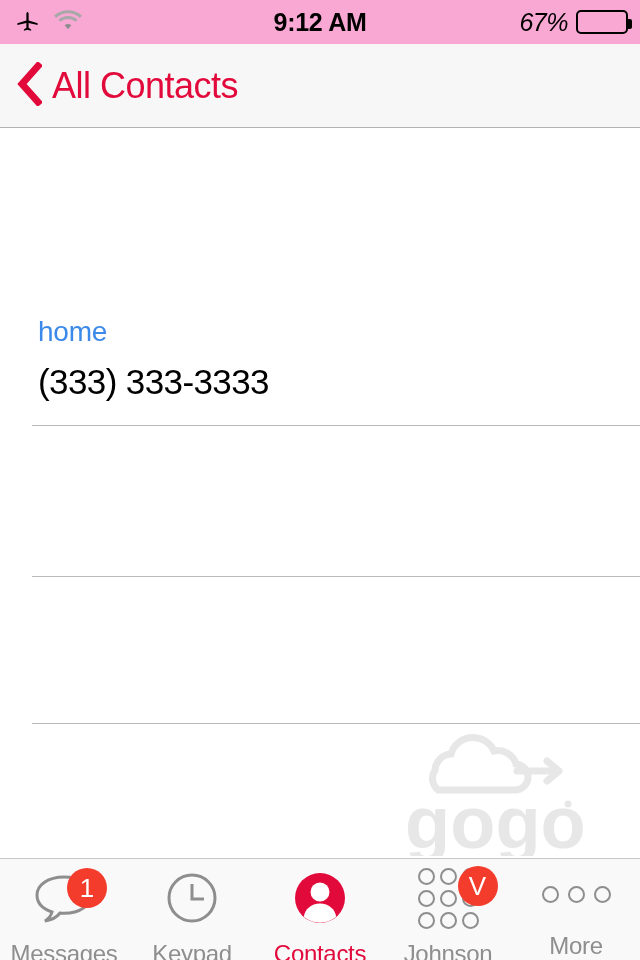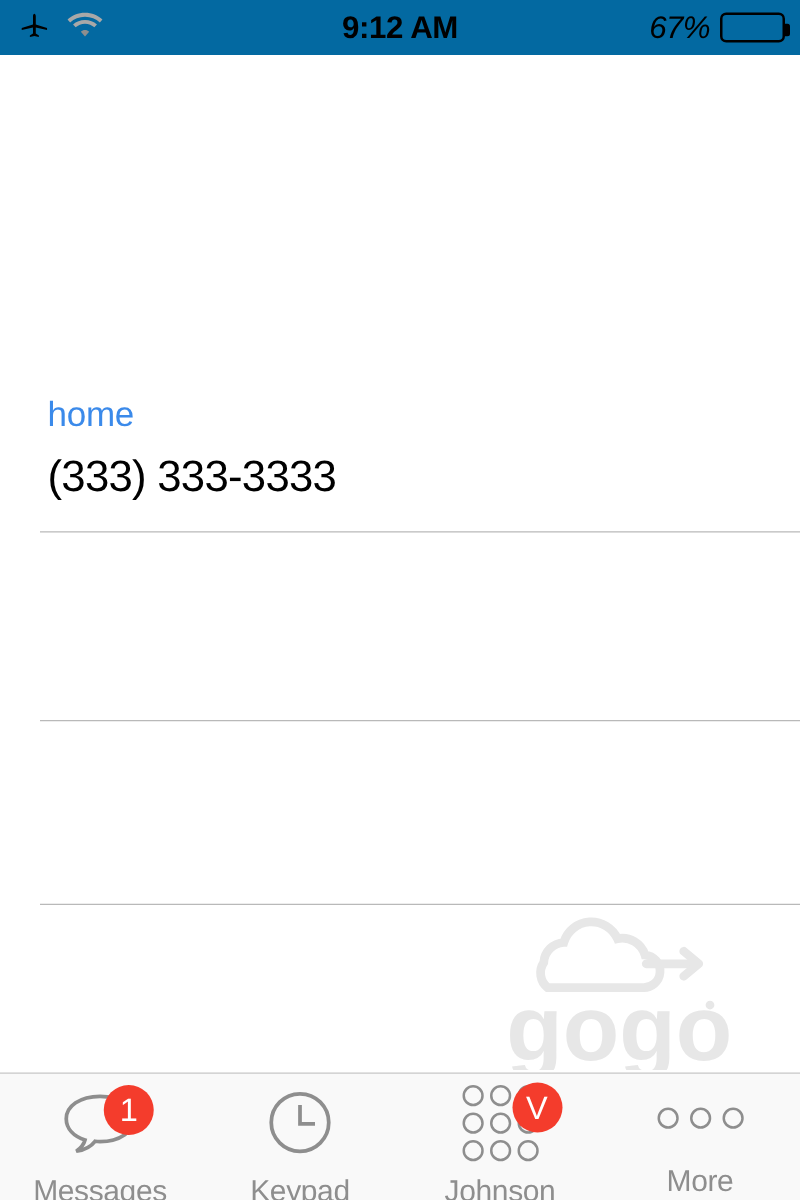--- a/index.html
+++ b/index.html
@@ -7,21 +7,21 @@
     width:640px; height:960px;
     font-family:"Liberation Sans", sans-serif;
     background:#ffffff;
     overflow:hidden;
   }
   #screen { position:relative; width:640px; height:960px; background:#ffffff; }
 
   
   .status-bar {
     position:absolute; top:0; left:0; width:640px; height:44px;
-    background:#0369a1;
+    background:#f9a8d4;
     display:flex; align-items:center;
   }
   .status-left { position:absolute; left:14px; display:flex; align-items:center; gap:12px; }
   .status-center {
     position:absolute; left:0; width:640px; text-align:center;
     font-size:25px; font-weight:bold; color:#000; letter-spacing:-0.3px;
   }
   .status-right {
     position:absolute; right:12px; display:flex; align-items:center; gap:8px;font-style:italic;
   }
@@ -125,20 +125,30 @@
     <div class="status-center">9:12 AM</div>
     <div class="status-right">
       <span class="batt-pct">67%</span>
       <span class="batt-shell">
         <span class="batt-fill" id="batt-fill" style="width: 67%;"></span>
         <span class="batt-cap"></span>
       </span>
     </div>
   </div>
 
+  <div class="nav-bar">
+    <div class="back-btn">
+      <span>
+        <svg width="26" height="44" viewBox="0 0 26 44">
+          <path d="M22 4 L6 22 L22 40" fill="none" stroke="#e2093b" stroke-width="7" stroke-linecap="square" stroke-linejoin="miter"></path>
+        </svg>
+      </span>
+      <span class="back-label">All Contacts</span>
+    </div>
+  </div>
 
   <div class="content">
 
     <div class="field-block">
       <div class="field-label">home</div>
       <div class="field-value">(333) 333-3333</div>
     </div>
 
     <div class="divider" style="top:296px;"></div>
     <div class="divider" style="top:447px;"></div>
@@ -174,20 +184,30 @@
     <div class="tab">
       <div class="tab-icon">
         <svg width="52" height="52" viewBox="0 0 52 52">
           <circle cx="26" cy="26" r="23" fill="none" stroke="#8e8e8e" stroke-width="3"></circle>
           <path d="M26 12 V27 H38" fill="none" stroke="#8e8e8e" stroke-width="3" stroke-linecap="butt"></path>
         </svg>
       </div>
       <div class="tab-label">Keypad</div>
     </div>
 
+    <div class="tab active">
+      <div class="tab-icon">
+        <svg width="52" height="52" viewBox="0 0 52 52">
+          <circle cx="26" cy="26" r="25" fill="#e2093b"></circle>
+          <circle cx="26" cy="20" r="9.5" fill="#fff"></circle>
+          <path d="M26 31.5 c-9 0-15 6-16.2 13.2 A25 25 0 0 0 42.2 44.7 C41 37.5 35 31.5 26 31.5z" fill="#fff"></path>
+        </svg>
+      </div>
+      <div class="tab-label">Contacts</div>
+    </div>
 
     <div class="tab">
       <div class="tab-icon">
         <div class="dot-grid">
           <span class="dot"></span>
             <span class="dot"></span>
             <span class="dot"></span>
           <span class="dot"></span>
             <span class="dot"></span>
             <span class="dot"></span>

